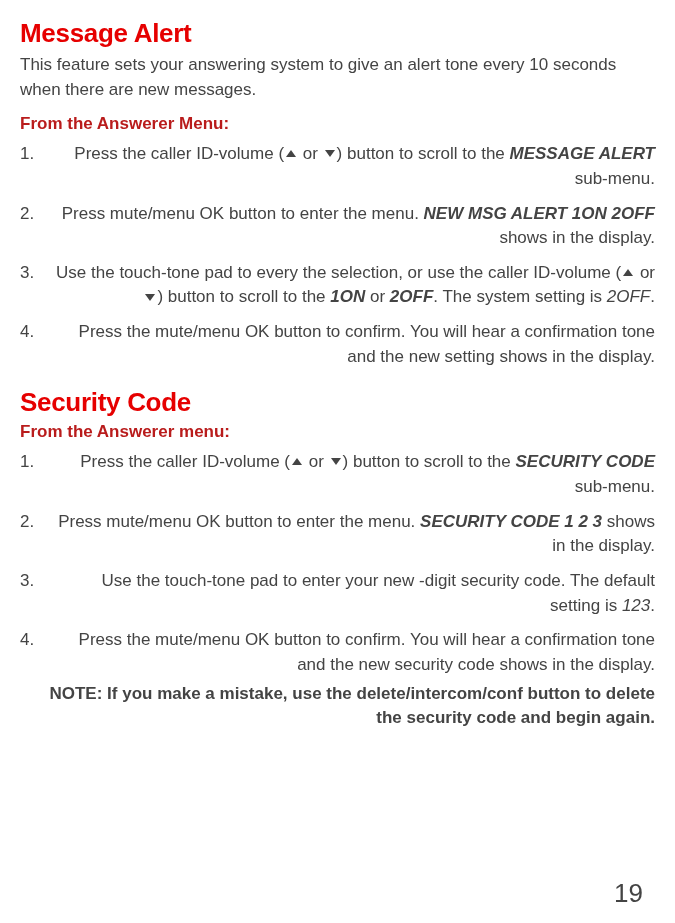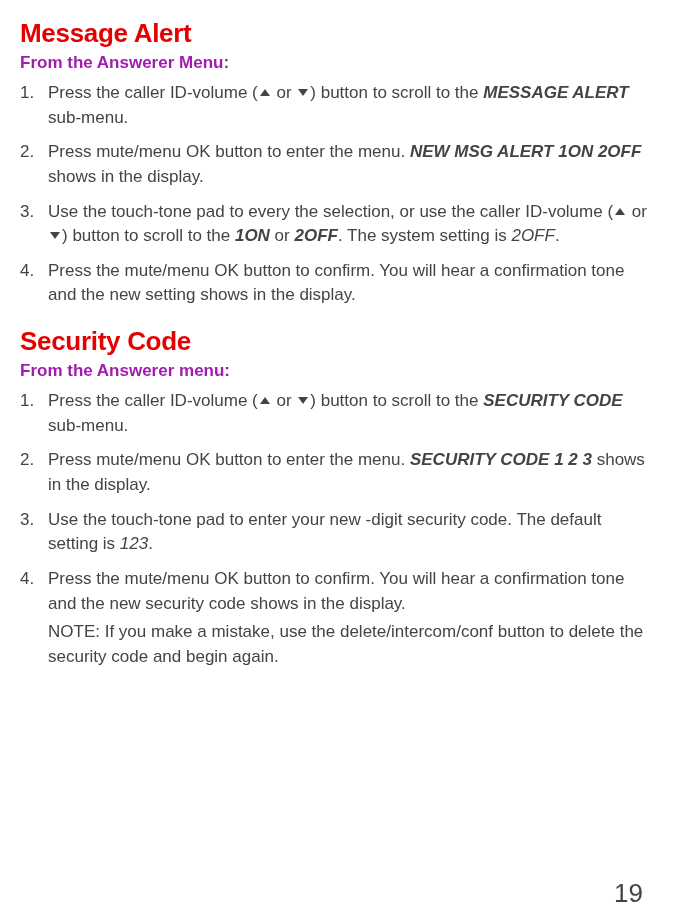--- a/index.html
+++ b/index.html
@@ -23,30 +23,31 @@
     letter-spacing: -0.3px;
   }
   .intro {
     color: #444;
     font-size: 17px;
     line-height: 1.45;
     margin: 0 0 12px 0;
     font-weight: 400;
   }
   .sub {
-    color: #a21caf;
+    color: #b91c1c;
     font-size: 17px;
     font-weight: 600;
     margin: 0 0 8px 0;
   }
   ol.steps {
     margin: 0 0 18px 0;
     padding: 0 0 0 28px;
     list-style: none;
     counter-reset: item;
+    text-align: right;
   }
   ol.steps > li {
     color: #444;
     font-size: 17px;
     line-height: 1.45;
     margin: 0 0 10px 0;
     position: relative;
     font-weight: 400;
   }
   ol.steps > li::before {
@@ -58,21 +59,21 @@
     color: #444;
   }
   .bi {
     font-weight: 700;
     font-style: italic;
   }
   .it { font-style: italic; }
   .note {
     color: #444;
     font-size: 17px;
-    font-weight: 400;
+    font-weight: 700;
     line-height: 1.45;
     margin: 4px 0 0 0;
   }
   .tri-up, .tri-down {
     display: inline-block;
     width: 0; height: 0;
     vertical-align: middle;
     margin: 0 2px 2px 2px;
   }
   .tri-up {
@@ -93,20 +94,21 @@
     color: #444;
     font-weight: 400;
   }
 </style>
 </head>
 <body>
 
 <div class="page">
 
   <div class="h1">Message Alert</div>
+  <p class="intro">This feature sets your answering system to give an alert tone every 10 seconds when there are new messages.</p>
   <p class="sub">From the Answerer Menu:</p>
 
   <ol class="steps">
     <li>
       <span>Press the caller ID-volume (</span><span class="tri-up"></span><span> or </span><span class="tri-down"></span><span>) button to scroll to the </span><span class="bi">MESSAGE ALERT</span><span> sub-menu.</span>
     </li>
     <li>
       <span>Press mute/menu OK button to enter the menu. </span><span class="bi">NEW MSG ALERT 1ON 2OFF</span><span> shows in the display.</span>
     </li>
     <li>

